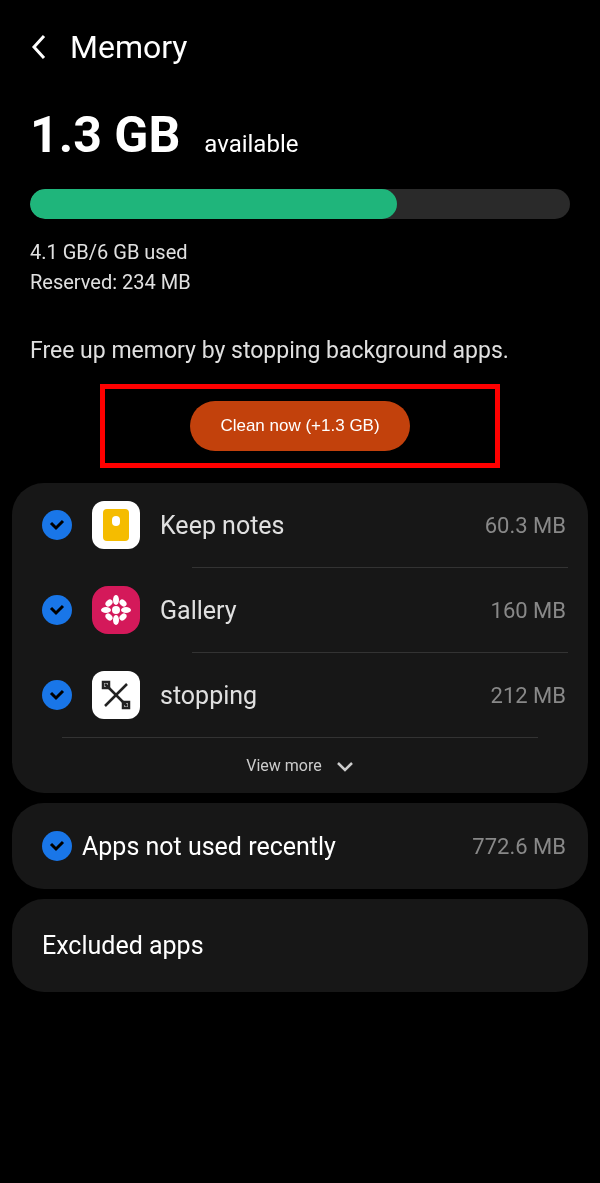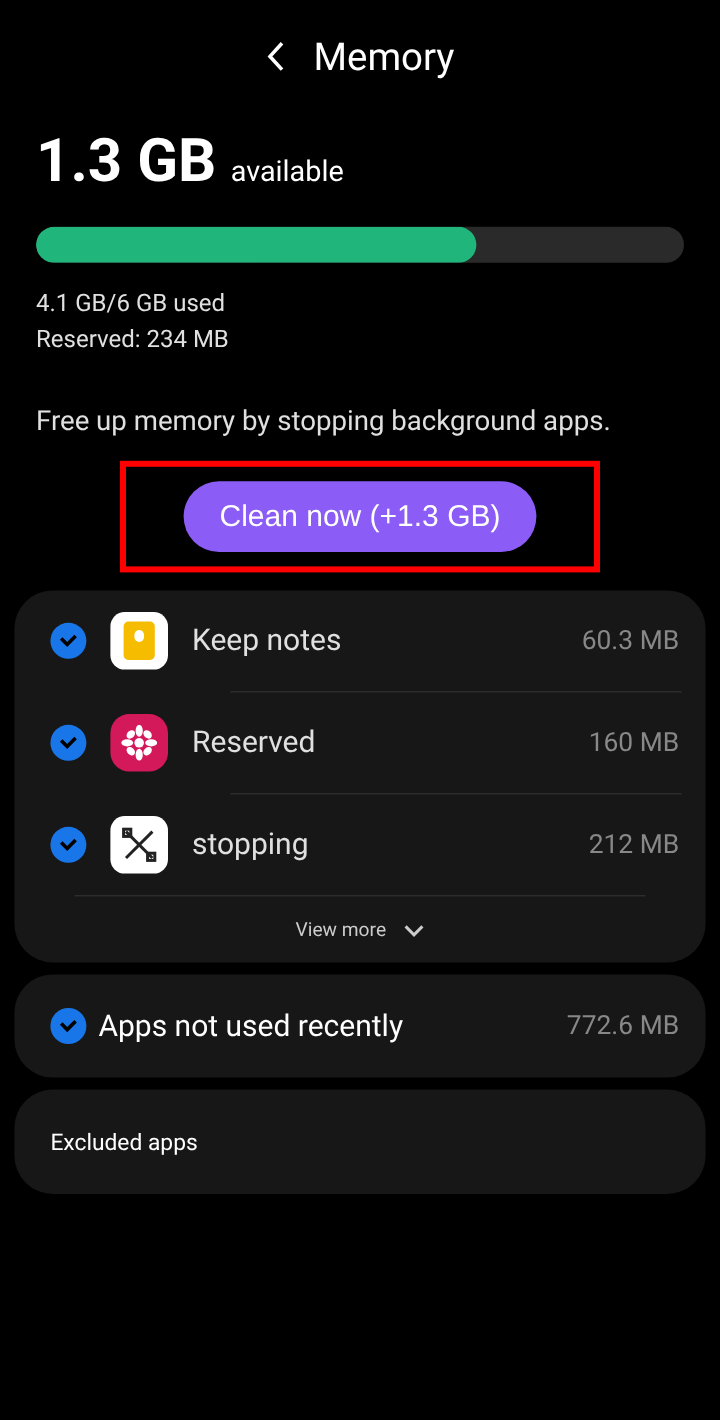--- a/index.html
+++ b/index.html
@@ -13,42 +13,41 @@
       background: #000;
       font-family: -apple-system, BlinkMacSystemFont, 'Segoe UI', Roboto, sans-serif;
       color: #fff;
       overflow: hidden;
     }
     .header {
       display: flex;
       align-items: center;
       padding: 28px 30px 20px;
       gap: 20px;
-      justify-content: center;
     }
     .back-icon {
       width: 20px;
       height: 30px;
     }
     .back-icon svg {
       stroke: #fff;
       stroke-width: 3;
       fill: none;
     }
     .page-title {
       font-size: 32px;
       font-weight: 400;
     }
     .memory-summary {
       padding: 20px 30px 10px;
     }
     .memory-big {
       display: flex;
       align-items: baseline;
-      gap: 12px;
+      gap: 24px;
     }
     .memory-amount {
       font-size: 50px;
       font-weight: 700;
     }
     .memory-label {
       font-size: 24px;
       font-weight: 400;
     }
     .progress-bar {
@@ -74,23 +73,23 @@
       color: #e0e0e0;
     }
     .highlight-box {
       margin: 5px 100px 15px;
       border: 5px solid #ff0000;
       padding: 12px 10px;
       display: flex;
       justify-content: center;
     }
     .clean-button {
-      background: #8b5cf6;
+      background: #c2410c;
       color: #fff;
-      font-size: 25px;
+      font-size: 17px;
       font-weight: 500;
       border: none;
       border-radius: 35px;
       padding: 15px 30px;
       cursor: pointer;
     }
     .card {
       background: #171717;
       border-radius: 32px;
       margin: 10px 12px;
@@ -222,21 +221,21 @@
       color: #fff;
     }
     .simple-size {
       font-size: 22px;
       color: #888;
     }
     .excluded-card {
       padding: 32px 30px;
     }
     .excluded-title {
-      font-size: 19px;
+      font-size: 25px;
       color: #fff;
     }
   </style>
 </head>
 <body>
 
 <div class="header">
   <div class="back-icon">
     <svg viewBox="0 0 20 30">
         <path d="M14 4 L4 15 L14 26"></path>
@@ -295,21 +294,21 @@
           <ellipse cx="5" cy="15" rx="5" ry="3"></ellipse>
           <ellipse cx="25" cy="15" rx="5" ry="3"></ellipse>
           <ellipse cx="8" cy="8" rx="4" ry="3" transform="rotate(-45 8 8)"></ellipse>
           <ellipse cx="22" cy="8" rx="4" ry="3" transform="rotate(45 22 8)"></ellipse>
           <ellipse cx="8" cy="22" rx="4" ry="3" transform="rotate(45 8 22)"></ellipse>
           <ellipse cx="22" cy="22" rx="4" ry="3" transform="rotate(-45 22 22)"></ellipse>
         </g>
       </svg>
     </div>
     <div class="app-row-content">
-      <div class="app-name">Reserved</div>
+      <div class="app-name">Gallery</div>
       <div class="app-size">160 MB</div>
     </div>
   </div>
   <div class="divider"></div>
 
   <div class="app-row">
     <div class="check-icon">
       <svg viewBox="0 0 16 16">
           <path d="M2 6 L7 11 L14 4"></path>
         </svg>

